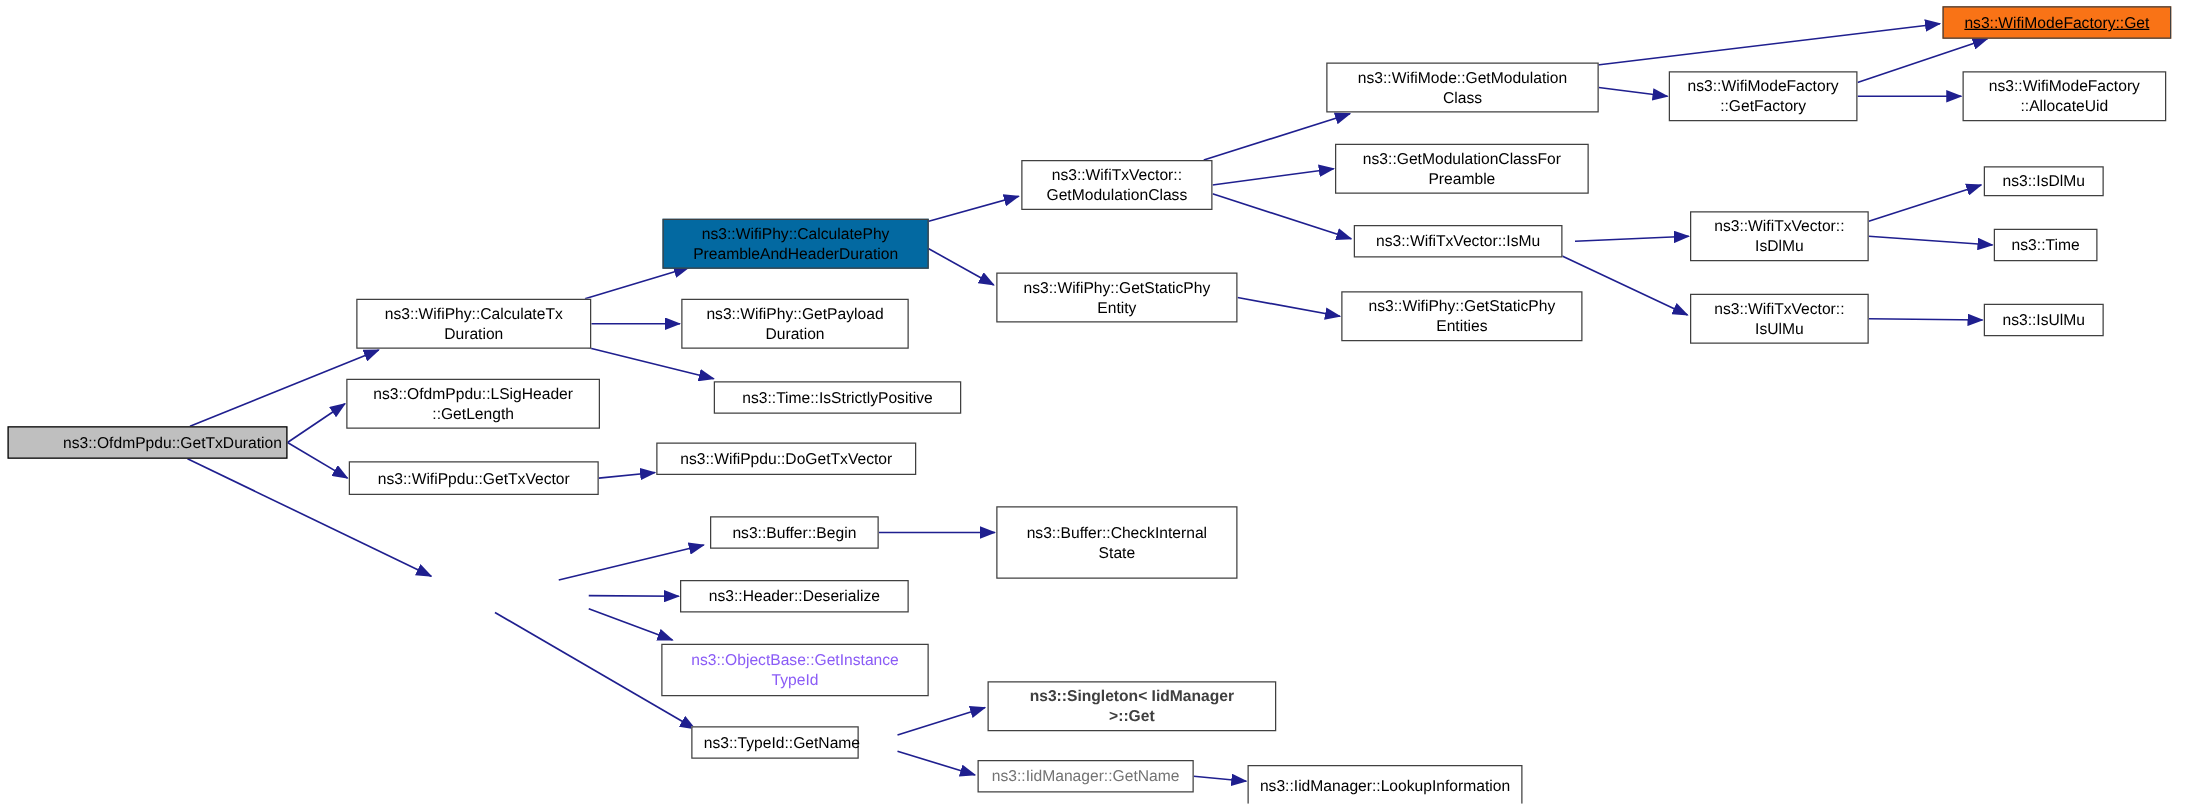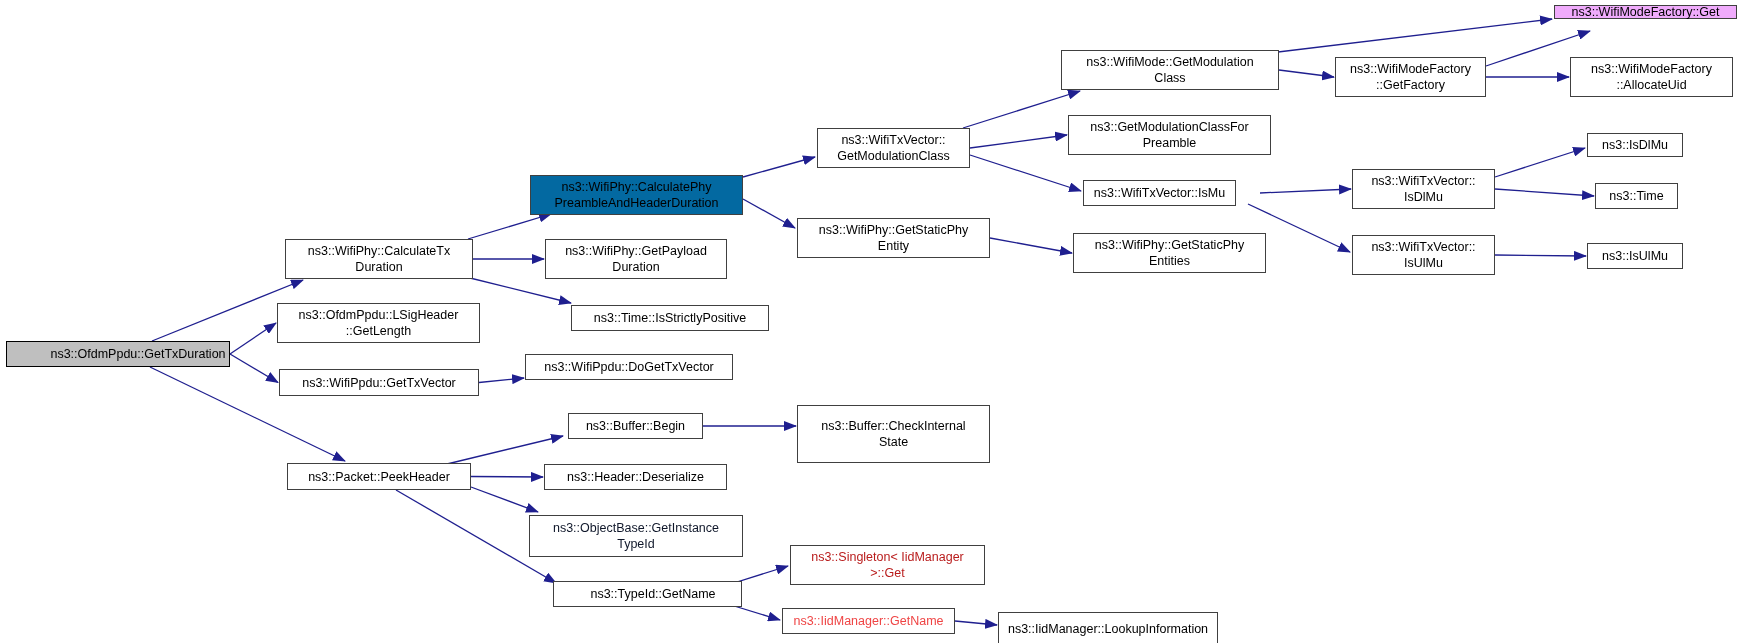--- a/index.html
+++ b/index.html
@@ -70,50 +70,49 @@
       <line x1="1495" y1="177" x2="1585" y2="148" stroke="#1f1f8f" stroke-width="1.3" marker-end="url(#arw)"></line>
       <line x1="1495" y1="189" x2="1594" y2="196" stroke="#1f1f8f" stroke-width="1.3" marker-end="url(#arw)"></line>
       <line x1="1495" y1="255" x2="1586" y2="256" stroke="#1f1f8f" stroke-width="1.3" marker-end="url(#arw)"></line>
     </svg>
 <div class="node root" style="left: 6px; top: 341px; width: 224px; height: 26px; background: rgb(191, 191, 191); border-color: rgb(0, 0, 0); color: rgb(0, 0, 0);">ns3::OfdmPpdu::GetTxDuration</div>
     <div class="node" style="left: 285px; top: 239px; width: 188px; height: 40px; background: rgb(255, 255, 255); border-color: rgb(64, 64, 64); color: rgb(0, 0, 0);">ns3::WifiPhy::CalculateTx
 Duration</div>
     <div class="node" style="left: 277px; top: 303px; width: 203px; height: 40px; background: rgb(255, 255, 255); border-color: rgb(64, 64, 64); color: rgb(0, 0, 0);">ns3::OfdmPpdu::LSigHeader
 ::GetLength</div>
     <div class="node" style="left: 279px; top: 369px; width: 200px; height: 27px; background: rgb(255, 255, 255); border-color: rgb(64, 64, 64); color: rgb(0, 0, 0);">ns3::WifiPpdu::GetTxVector</div>
-    <div class="node" style="left: 287px; top: 463px; width: 184px; height: 27px; background: rgb(255, 255, 255); border-color: rgb(64, 64, 64); color: rgb(0, 0, 0);">ns3::Packet::PeekHeader</div>
     <div class="node" style="left: 530px; top: 175px; width: 213px; height: 40px; background: #0369a1; border-color: rgb(64, 64, 64); color: rgb(0, 0, 0);">ns3::WifiPhy::CalculatePhy
 PreambleAndHeaderDuration</div>
     <div class="node" style="left: 545px; top: 239px; width: 182px; height: 40px; background: rgb(255, 255, 255); border-color: rgb(64, 64, 64); color: rgb(0, 0, 0);">ns3::WifiPhy::GetPayload
 Duration</div>
     <div class="node" style="left: 532px; top: 305px; width: 198px; height: 26px; background: rgb(255, 255, 255); border-color: rgb(64, 64, 64); color: rgb(0, 0, 0); margin-left: 39px;">ns3::Time::IsStrictlyPositive</div>
     <div class="node" style="left: 525px; top: 354px; width: 208px; height: 26px; background: rgb(255, 255, 255); border-color: rgb(64, 64, 64); color: rgb(0, 0, 0);">ns3::WifiPpdu::DoGetTxVector</div>
     <div class="node" style="left: 568px; top: 413px; width: 135px; height: 26px; background: rgb(255, 255, 255); border-color: rgb(64, 64, 64); color: rgb(0, 0, 0);">ns3::Buffer::Begin</div>
     <div class="node" style="left: 544px; top: 464px; width: 183px; height: 26px; background: rgb(255, 255, 255); border-color: rgb(64, 64, 64); color: rgb(0, 0, 0);">ns3::Header::Deserialize</div>
-    <div class="node" style="left: 529px; top: 515px; width: 214px; height: 42px; background: rgb(255, 255, 255); border-color: rgb(64, 64, 64); color: #0f172a;">ns3::ObjectBase::GetInstance
+    <div class="node" style="left: 529px; top: 515px; width: 214px; height: 42px; background: rgb(255, 255, 255); border-color: rgb(64, 64, 64); color: #8b5cf6;">ns3::ObjectBase::GetInstance
 TypeId</div>
-    <div class="node" style="left: 553px; top: 581px; width: 189px; height: 26px; background: rgb(255, 255, 255); border-color: rgb(64, 64, 64); color: rgb(0, 0, 0); padding-left: 11px;">ns3::TypeId::GetName</div>
+    <div class="node" style="left: 553px; top: 581px; width: 134px; height: 26px; background: rgb(255, 255, 255); border-color: rgb(64, 64, 64); color: rgb(0, 0, 0); padding-left: 11px;">ns3::TypeId::GetName</div>
     <div class="node" style="left: 817px; top: 128px; width: 153px; height: 40px; background: rgb(255, 255, 255); border-color: rgb(64, 64, 64); color: rgb(0, 0, 0);">ns3::WifiTxVector::
 GetModulationClass</div>
     <div class="node" style="left: 797px; top: 218px; width: 193px; height: 40px; background: rgb(255, 255, 255); border-color: rgb(64, 64, 64); color: rgb(0, 0, 0);">ns3::WifiPhy::GetStaticPhy
 Entity</div>
     <div class="node" style="left: 797px; top: 405px; width: 193px; height: 58px; background: rgb(255, 255, 255); border-color: rgb(64, 64, 64); color: rgb(0, 0, 0);">ns3::Buffer::CheckInternal
 State</div>
-    <div class="node" style="left: 790px; top: 545px; width: 195px; height: 40px; background: rgb(255, 255, 255); border-color: rgb(64, 64, 64); color: #b91c1c;">ns3::Singleton&lt; IidManager
+    <div class="node" style="left: 790px; top: 545px; width: 231px; height: 40px; background: rgb(255, 255, 255); border-color: rgb(64, 64, 64); color: #404040; font-weight: bold;">ns3::Singleton&lt; IidManager
 &gt;::Get</div>
-    <div class="node" style="left: 782px; top: 608px; width: 173px; height: 26px; background: rgb(255, 255, 255); border-color: rgb(64, 64, 64); color: #ef4444;">ns3::IidManager::GetName</div>
+    <div class="node" style="left: 782px; top: 608px; width: 173px; height: 26px; background: rgb(255, 255, 255); border-color: rgb(64, 64, 64); color: #737373;">ns3::IidManager::GetName</div>
     <div class="node" style="left: 1061px; top: 50px; width: 218px; height: 40px; background: rgb(255, 255, 255); border-color: rgb(64, 64, 64); color: rgb(0, 0, 0);">ns3::WifiMode::GetModulation
 Class</div>
     <div class="node" style="left: 1068px; top: 115px; width: 203px; height: 40px; background: rgb(255, 255, 255); border-color: rgb(64, 64, 64); color: rgb(0, 0, 0);">ns3::GetModulationClassFor
 Preamble</div>
-    <div class="node" style="left: 1083px; top: 180px; width: 153px; height: 26px; background: rgb(255, 255, 255); border-color: rgb(64, 64, 64); color: rgb(0, 0, 0);">ns3::WifiTxVector::IsMu</div>
+    <div class="node" style="left: 1083px; top: 180px; width: 167px; height: 26px; background: rgb(255, 255, 255); border-color: rgb(64, 64, 64); color: rgb(0, 0, 0);">ns3::WifiTxVector::IsMu</div>
     <div class="node" style="left: 1073px; top: 233px; width: 193px; height: 40px; background: rgb(255, 255, 255); border-color: rgb(64, 64, 64); color: rgb(0, 0, 0);">ns3::WifiPhy::GetStaticPhy
 Entities</div>
     <div class="node" style="left: 998px; top: 612px; width: 220px; height: 34px; background: rgb(255, 255, 255); border-color: rgb(64, 64, 64); color: rgb(0, 0, 0);">ns3::IidManager::LookupInformation</div>
-    <div class="node" style="left: 1554px; top: 5px; width: 183px; height: 14px; background: #f0abfc; border-color: rgb(64, 64, 64); color: rgb(0, 0, 0);">ns3::WifiModeFactory::Get</div>
+    <div class="node" style="left: 1554px; top: 5px; width: 183px; height: 26px; background: #f97316; border-color: rgb(64, 64, 64); color: rgb(0, 0, 0); text-decoration: underline;">ns3::WifiModeFactory::Get</div>
     <div class="node" style="left: 1335px; top: 57px; width: 151px; height: 40px; background: rgb(255, 255, 255); border-color: rgb(64, 64, 64); color: rgb(0, 0, 0);">ns3::WifiModeFactory
 ::GetFactory</div>
     <div class="node" style="left: 1570px; top: 57px; width: 163px; height: 40px; background: rgb(255, 255, 255); border-color: rgb(64, 64, 64); color: rgb(0, 0, 0);">ns3::WifiModeFactory
 ::AllocateUid</div>
     <div class="node" style="left: 1352px; top: 169px; width: 143px; height: 40px; background: rgb(255, 255, 255); border-color: rgb(64, 64, 64); color: rgb(0, 0, 0);">ns3::WifiTxVector::
 IsDlMu</div>
     <div class="node" style="left: 1352px; top: 235px; width: 143px; height: 40px; background: rgb(255, 255, 255); border-color: rgb(64, 64, 64); color: rgb(0, 0, 0);">ns3::WifiTxVector::
 IsUlMu</div>
     <div class="node" style="left: 1587px; top: 133px; width: 96px; height: 24px; background: rgb(255, 255, 255); border-color: rgb(64, 64, 64); color: rgb(0, 0, 0);">ns3::IsDlMu</div>
     <div class="node" style="left: 1595px; top: 183px; width: 83px; height: 26px; background: rgb(255, 255, 255); border-color: rgb(64, 64, 64); color: rgb(0, 0, 0);">ns3::Time</div>

